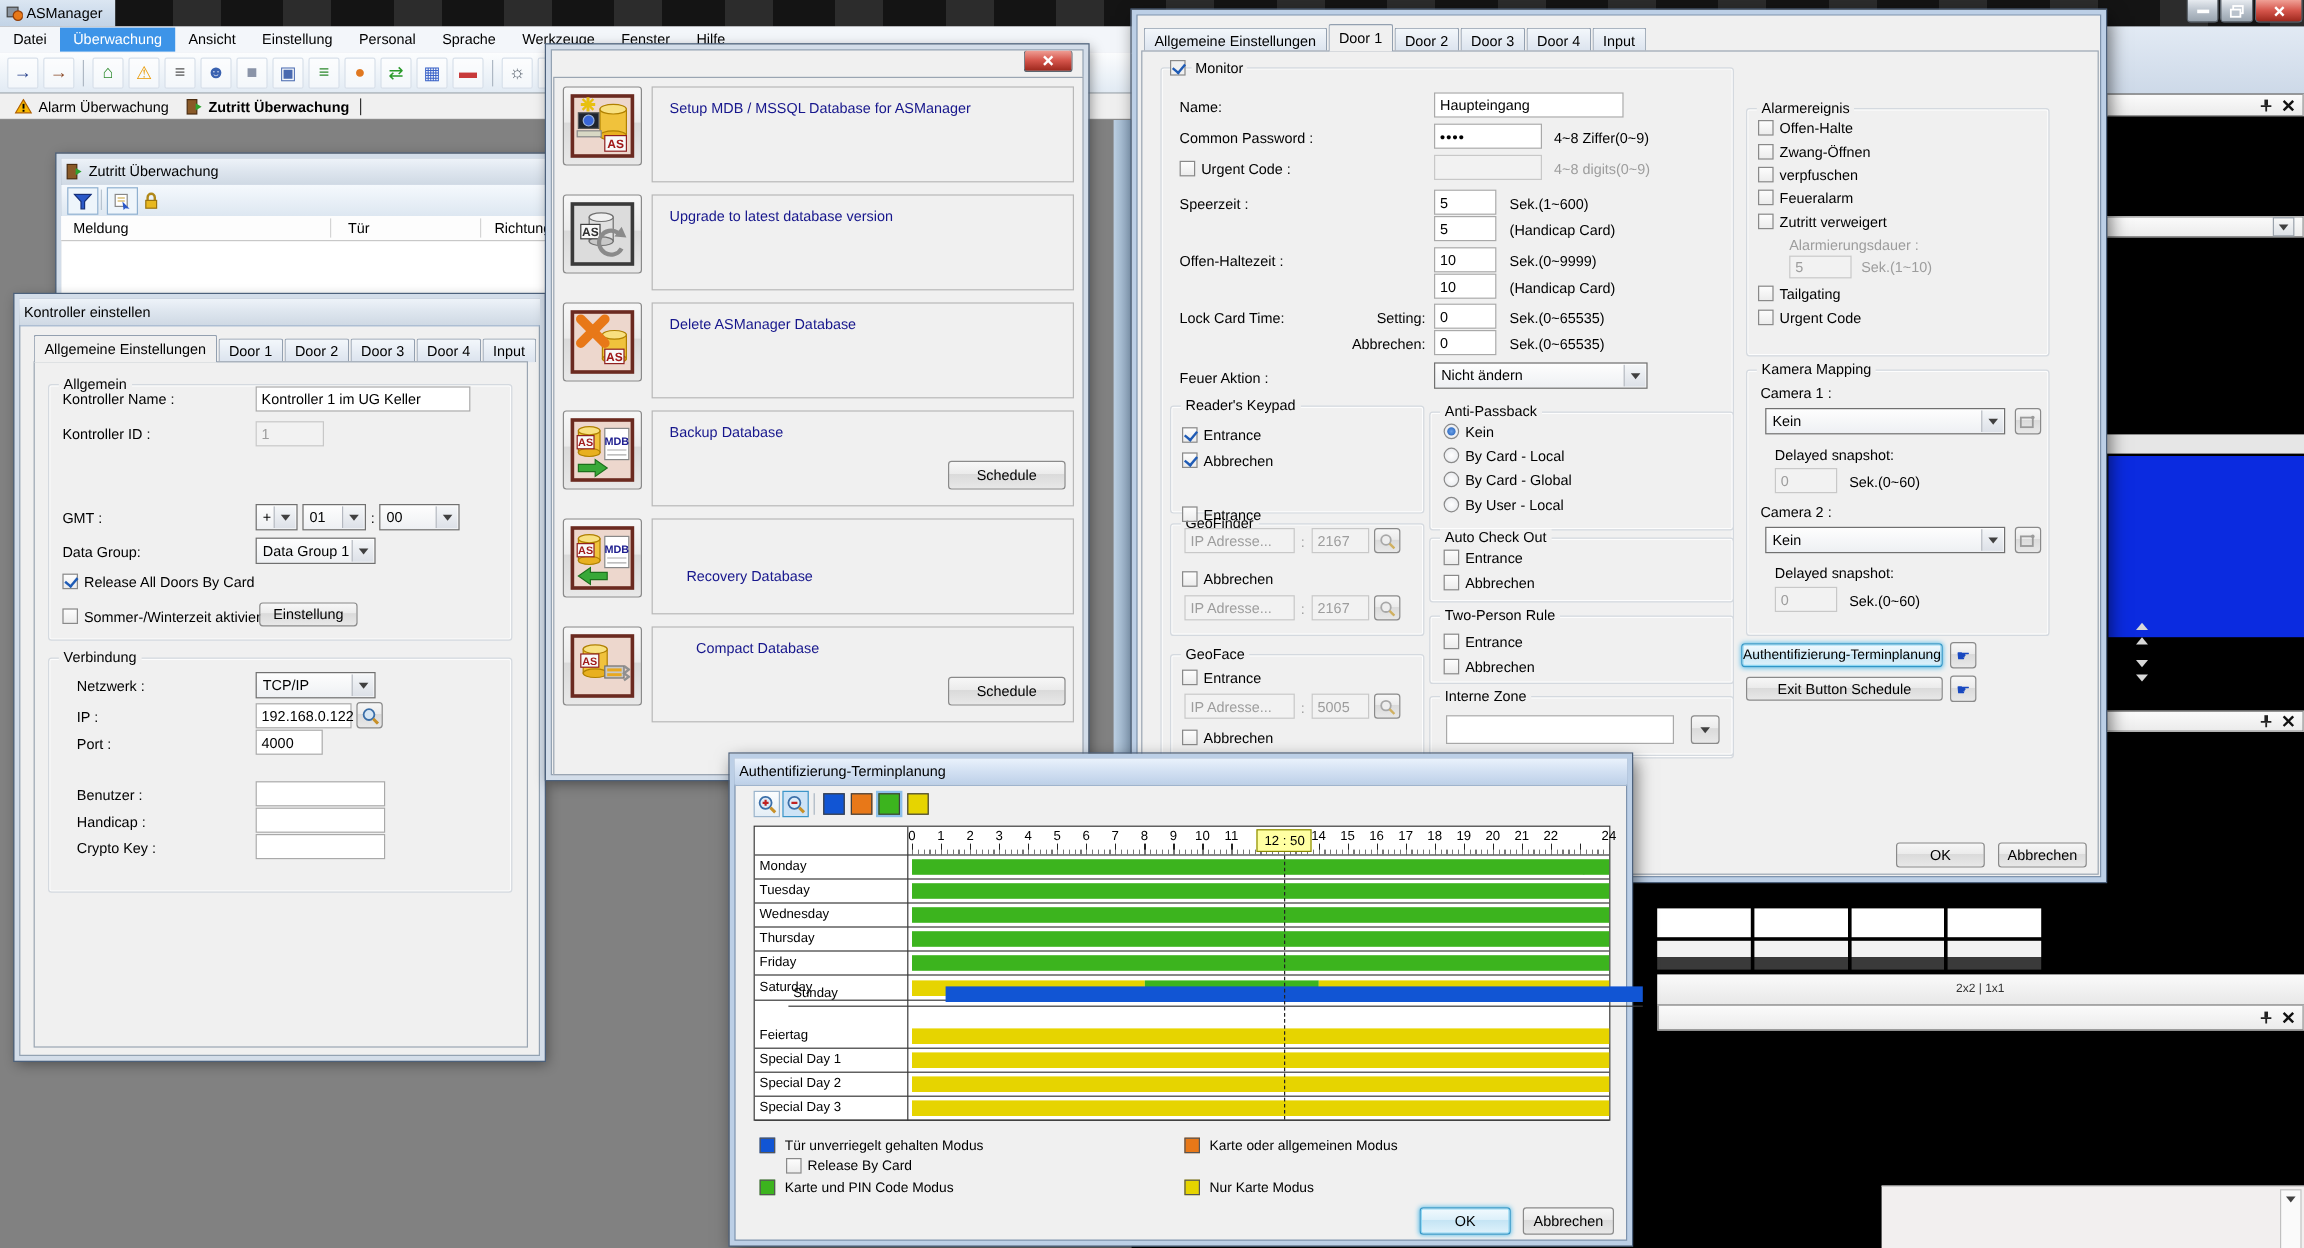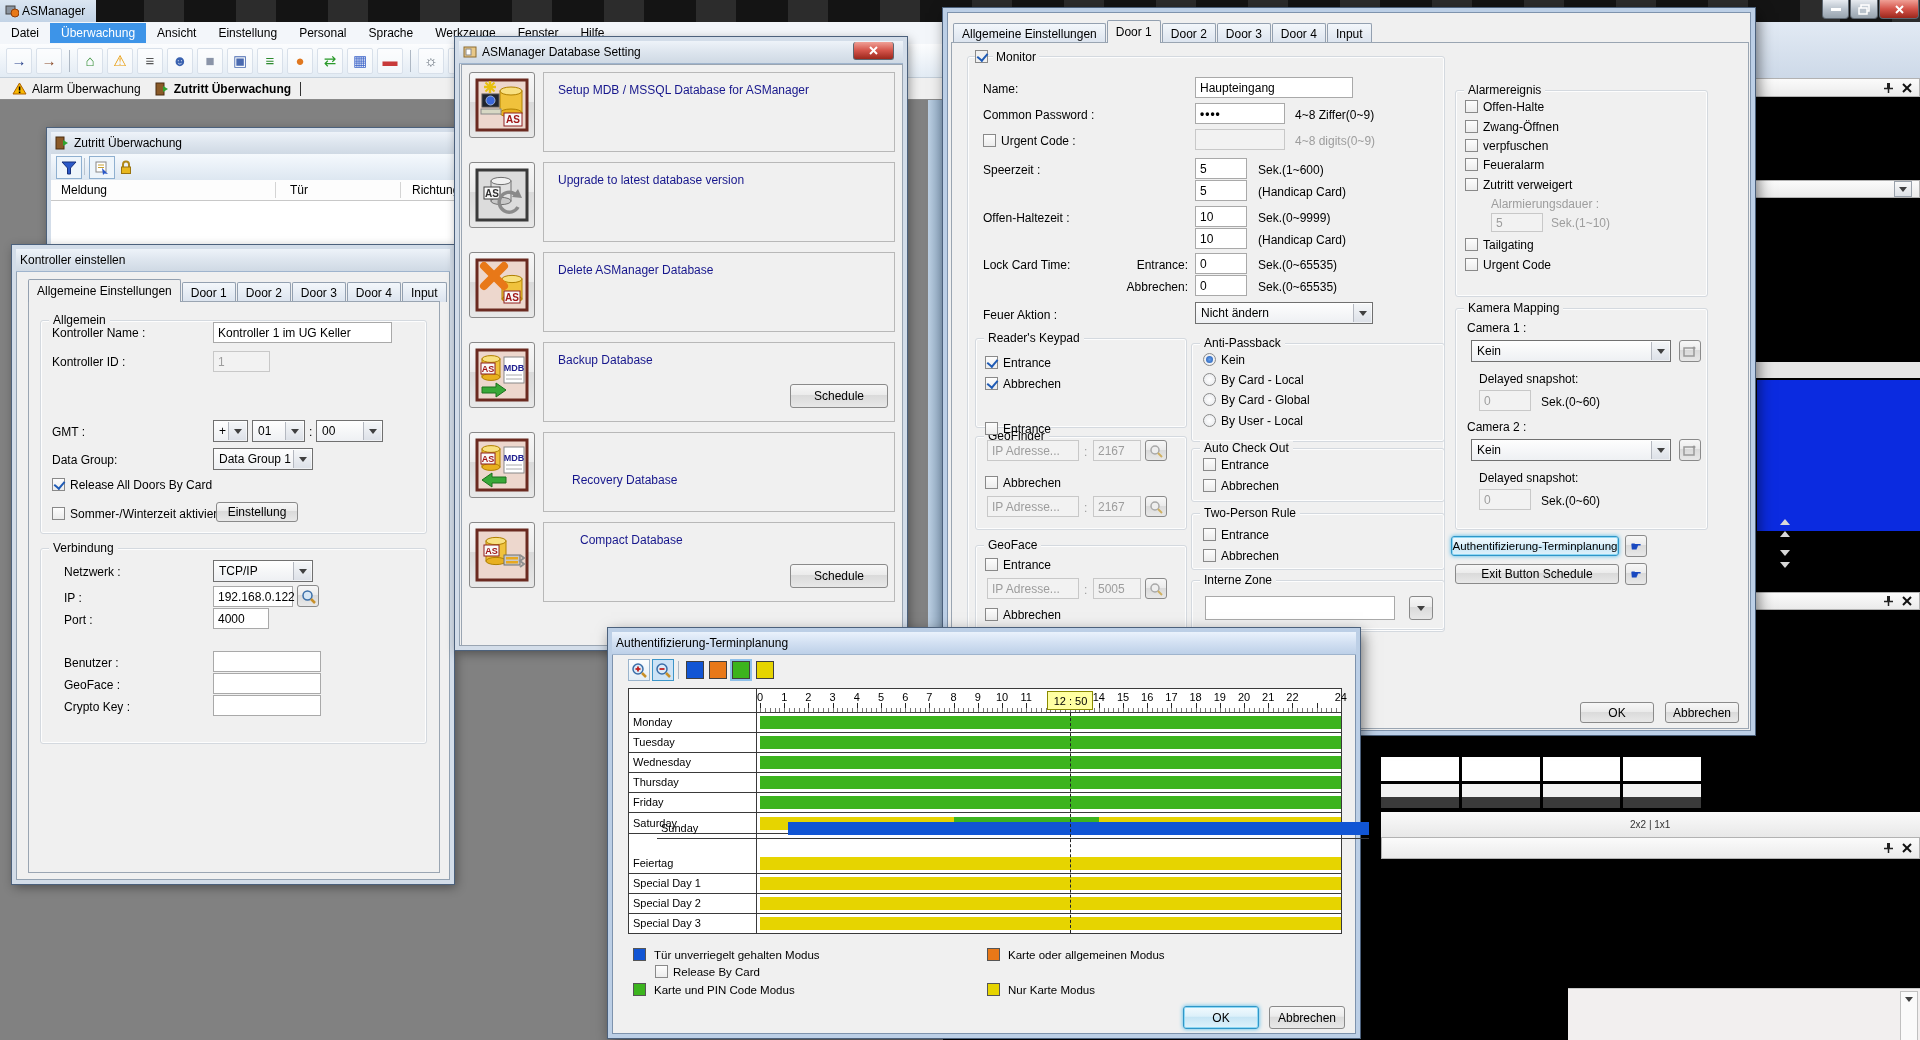--- a/index.html
+++ b/index.html
@@ -339,34 +339,27 @@
           <circle cx="6.5" cy="6.5" r="4.5" fill="#d6e6f4" stroke="#3a6ea8" stroke-width="1.5"></circle>
           <line x1="10" y1="10" x2="14" y2="14" stroke="#c89028" stroke-width="2.5"></line>
         </svg>
     </div>
     <span class="lb" style="left:52px;top:368px;">Port :</span>
     <div class="tb" style="left:201px;top:363px;width:56px;">
         <span>4000</span>
       </div>
     <span class="lb" style="left:52px;top:411px;">Benutzer :</span>
     <div class="tb" style="left:201px;top:406px;width:108px;"></div>
-    <span class="lb" style="left:52px;top:433px;">GeoFace :</span>
+    <span class="lb" style="left:52px;top:433px;">Handicap :</span>
     <div class="tb" style="left:201px;top:428px;width:108px;"></div>
     <span class="lb" style="left:52px;top:455px;">Crypto Key :</span>
     <div class="tb" style="left:201px;top:450px;width:108px;"></div>
   </div>
 
   <div class="win inactive" style="left:455px;top:37px;width:452px;height:613px;z-index:8;">
-    <div class="wtitle inactive">
-      <svg width="14" height="14">
-          <rect x="1" y="2" width="12" height="10" fill="#e8c888" stroke="#8a6a30"></rect>
-          <rect x="3" y="4" width="5" height="6" fill="#fff" stroke="#888"></rect>
-        </svg>
-      <span>ASManager Database Setting</span>
-    </div>
     <div class="wbtn close" style="left:398px;top:5px;width:41px;height:18px;border-radius:3px;">
       <svg width="11" height="11">
           <line x1="2" y1="2" x2="9" y2="9" stroke="#fff" stroke-width="2"></line>
           <line x1="9" y1="2" x2="2" y2="9" stroke="#fff" stroke-width="2"></line>
         </svg>
     </div>
     <div class="abs" style="left:6px;top:27px;width:440px;height:580px;border:1px solid #9aa5b2;background:#f0f0f0;"></div>
 
     <div class="btn" style="left:14px;top:35px;width:66px;height:66px;">
       <svg width="56" height="56">
@@ -527,21 +520,21 @@
     <div class="tb" style="left:252px;top:198px;width:52px;">
         <span>10</span>
       </div>
     <span class="lb" style="left:315px;top:203px;">Sek.(0~9999)</span>
     <div class="tb" style="left:252px;top:220px;width:52px;">
         <span>10</span>
       </div>
     <span class="lb" style="left:315px;top:225px;">(Handicap Card)</span>
 
     <span class="lb" style="left:40px;top:250px;">Lock Card Time:</span>
-    <span class="lb" style="left:175px;top:250px;width:70px;text-align:right;">Entrance:</span>
+    <span class="lb" style="left:175px;top:250px;width:70px;text-align:right;">Setting:</span>
     <div class="tb" style="left:252px;top:245px;width:52px;">
         <span>0</span>
       </div>
     <span class="lb" style="left:315px;top:250px;">Sek.(0~65535)</span>
     <span class="lb" style="left:175px;top:272px;width:70px;text-align:right;">Abbrechen:</span>
     <div class="tb" style="left:252px;top:267px;width:52px;">
         <span>0</span>
       </div>
     <span class="lb" style="left:315px;top:272px;">Sek.(0~65535)</span>
 

